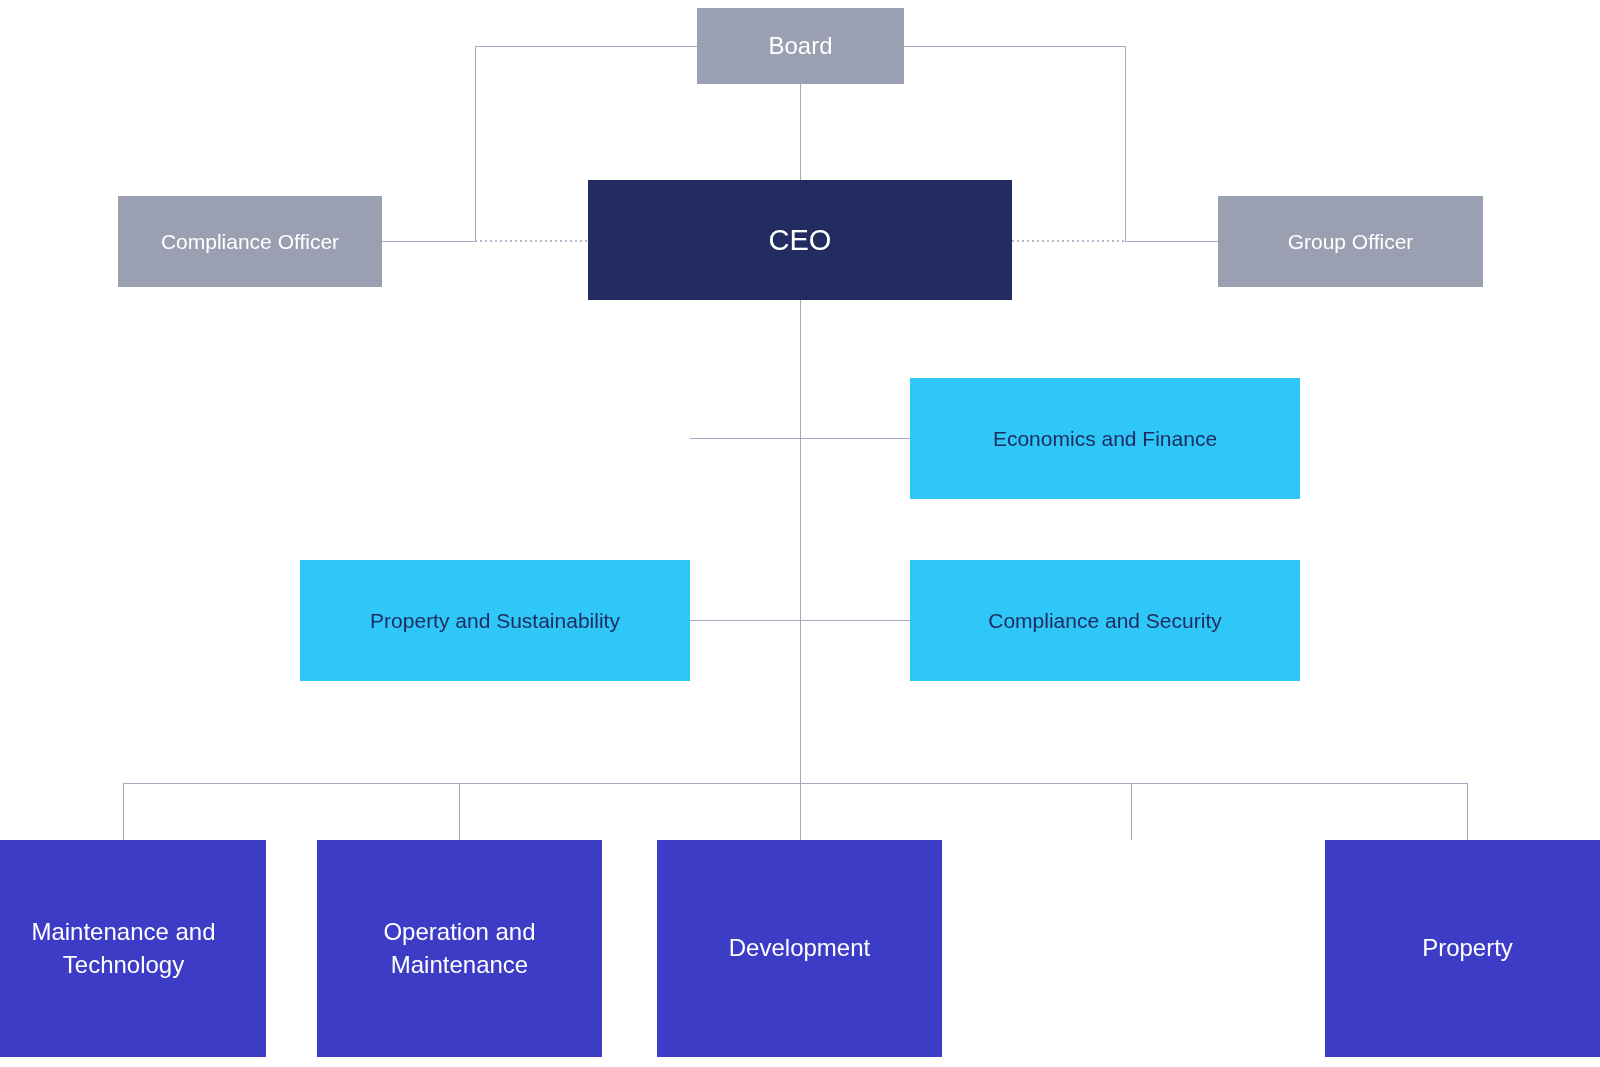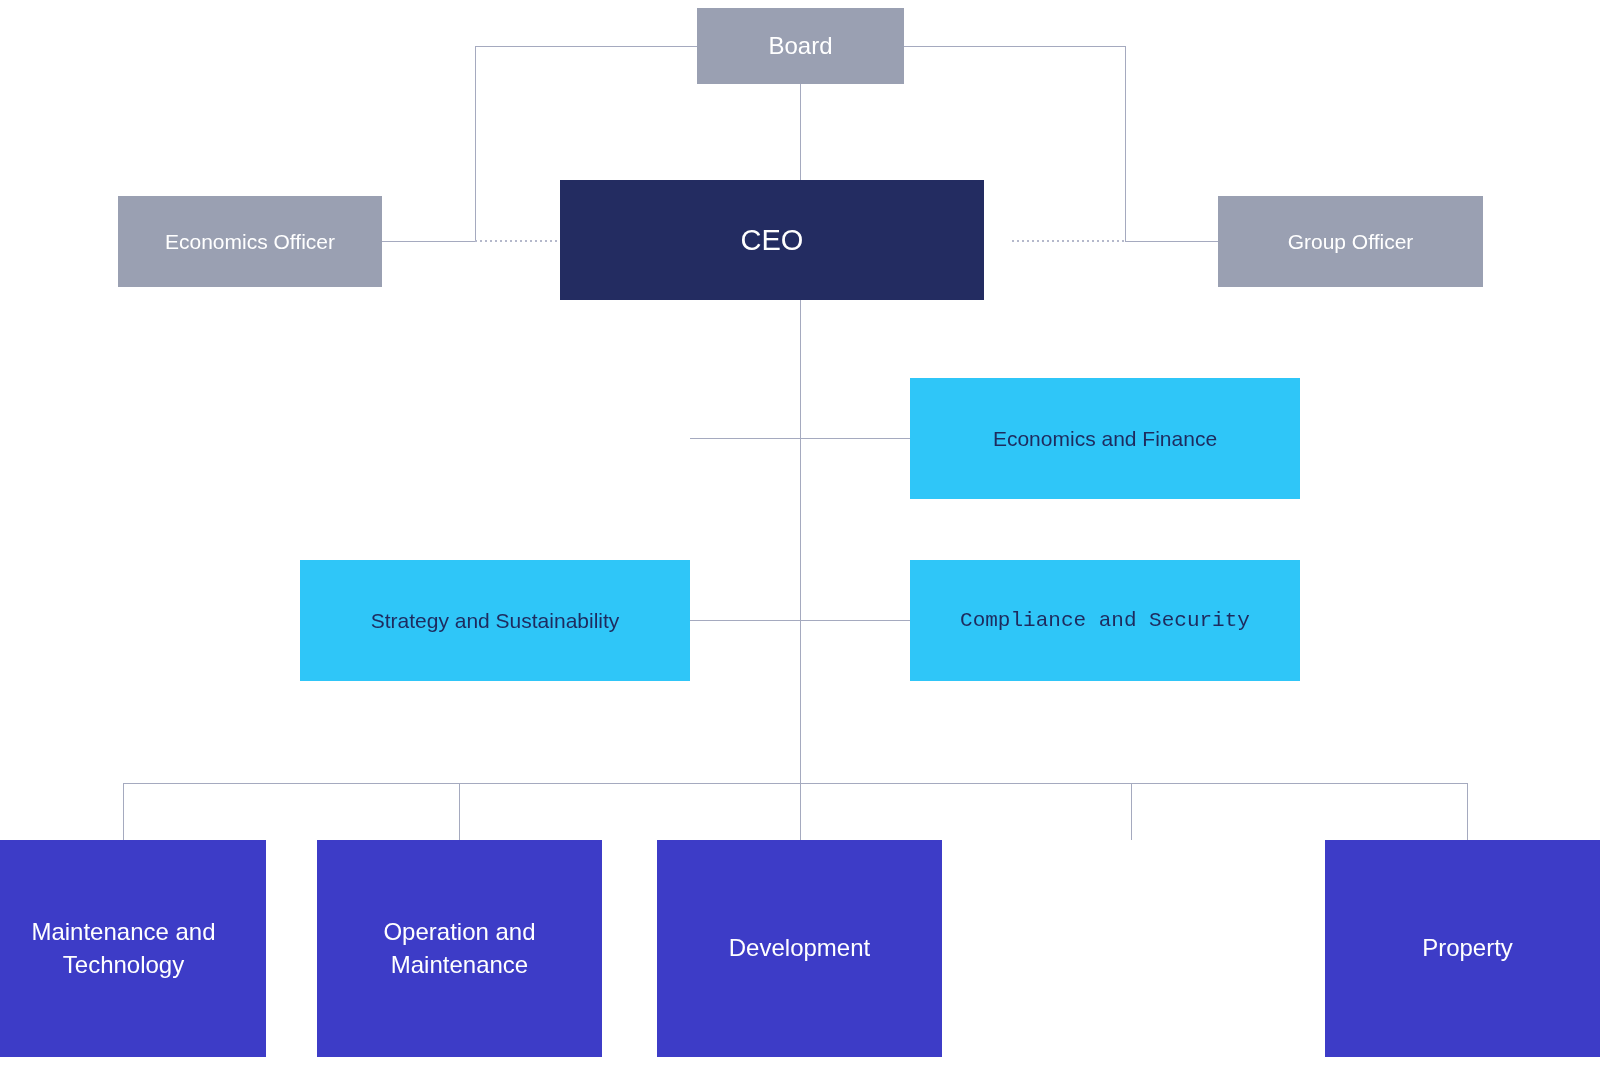--- a/index.html
+++ b/index.html
@@ -34,28 +34,28 @@
   .hline,.vline{position:absolute;background:var(--line);z-index:1;}
   .hline{height:1px;}
   .vline{width:1px;}
   .dotline{
     position:absolute;height:2px;z-index:1;
     background-image:repeating-linear-gradient(to right, var(--dot) 0 2px, transparent 2px 5px);
   }
 
   
   .n-board      {left:697px;  top:8px;   width:207px; height:76px;  font-size:24px;}
-  .n-ceo        {left:560px;  top:180px; width:424px; height:120px;}
+  .n-ceo        {left:588px;  top:180px; width:424px; height:120px;}
   .n-compliance {left:118px;  top:196px; width:264px; height:91px;}
   .n-group      {left:1218px; top:196px; width:265px; height:91px;align-items:center;}
 
   .n-staff1{left:300px; top:378px; width:390px; height:121px;}
   .n-staff2{left:910px; top:378px; width:390px; height:121px;}
   .n-staff3{left:300px; top:560px; width:390px; height:121px;}
-  .n-staff4{left:910px; top:560px; width:390px; height:121px;font-family:Liberation Mono, monospace;}
+  .n-staff4{left:910px; top:560px; width:390px; height:121px;}
 
   .n-dept{top:840px;width:285px;height:217px;}
   .n-dept1{left:-19px;}
   .n-dept2{left:317px;}
   .n-dept3{left:657px;}
   .n-dept4{left:989px;}
   .n-dept5{left:1325px;}
 
   
   .c-board-left   {left:475px;  top:46px;  width:222px;}
@@ -108,34 +108,34 @@
 
   <div class="node gray n-board">
     <span>Board</span>
   </div>
 
   <div class="node navy n-ceo">
     <span>CEO</span>
   </div>
 
   <div class="node gray n-compliance">
-    <span>Economics Officer</span>
+    <span>Compliance Officer</span>
   </div>
 
   <div class="node gray n-group">
     <span>Group Officer</span>
   </div>
 
 
   <div class="node cyan n-staff2">
     <span>Economics and Finance</span>
   </div>
 
   <div class="node cyan n-staff3">
-    <span>Strategy and Sustainability</span>
+    <span>Property and Sustainability</span>
   </div>
 
   <div class="node cyan n-staff4">
     <span>Compliance and Security</span>
   </div>
 
   <div class="node indigo n-dept n-dept1">
     <span>Maintenance and Technology</span>
   </div>
 

